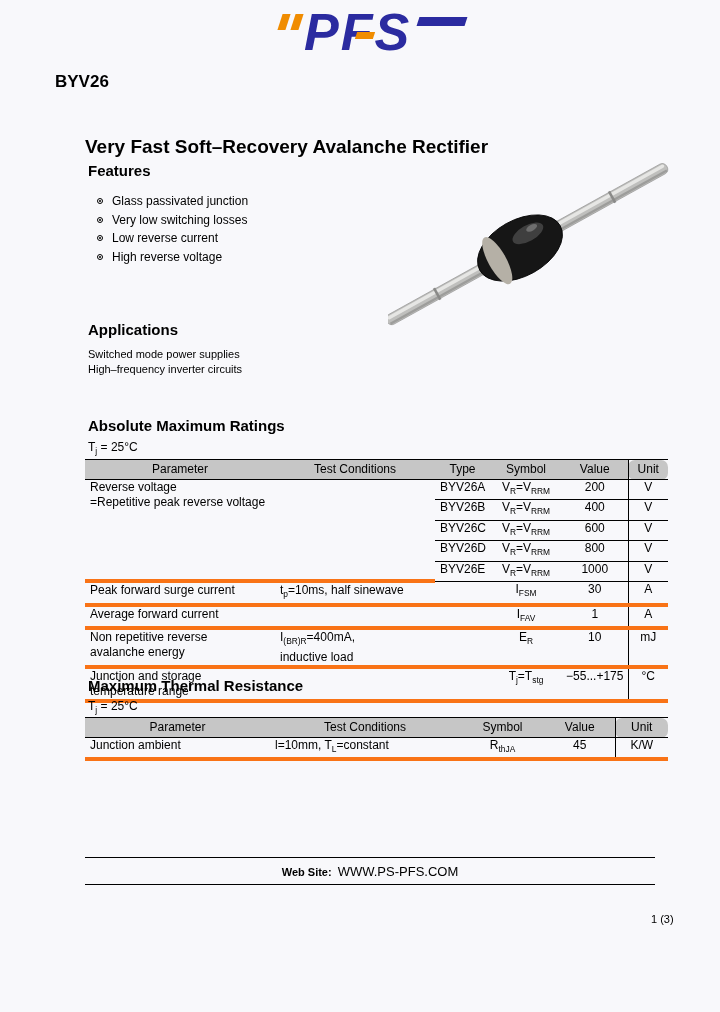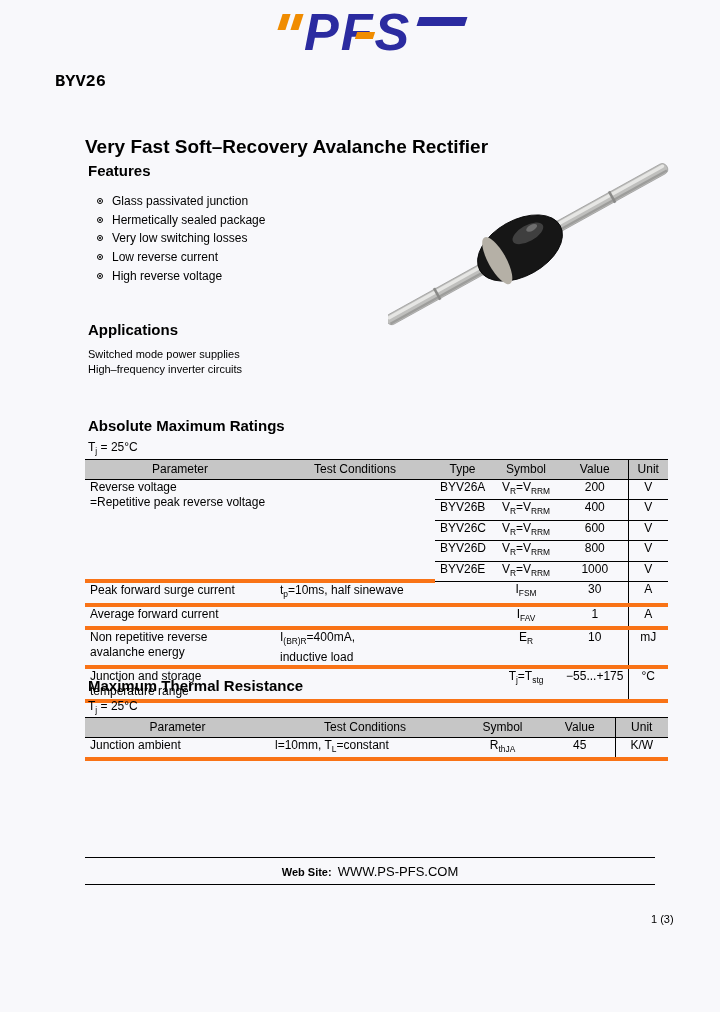--- a/index.html
+++ b/index.html
@@ -18,21 +18,21 @@
     font-size:52px; line-height:60px; font-weight:bold; font-style:italic;
     color:#2b2ba0; letter-spacing:2px;
   }
   .lg-tick { position:absolute; width:8px; height:16px; background:#f08c00; transform:skewX(-18deg); }
   .lg-t1 { left:2px; top:10px; }
   .lg-t2 { left:15px; top:10px; }
   .lg-bar { position:absolute; left:140px; top:13px; width:48px; height:9px; background:#2b2ba0; transform:skewX(-18deg); }
   .lg-fbar { position:absolute; left:78px; top:28px; width:18px; height:7px; background:#f08c00; transform:skewX(-18deg); }
 
   
-  .part  { position:absolute; left:55px; top:72px;  font-size:17px; font-weight:bold;font-family:Liberation Mono, monospace; }
+  .part  { position:absolute; left:55px; top:72px;  font-size:17px; font-weight:bold; }
   .title { position:absolute; left:85px; top:101px; font-size:19px; font-weight:bold;margin-top:35px; }
   .h     { position:absolute; font-size:15px; font-weight:bold; }
   #features-h { left:88px; top:162px; }
   #apps-h     { left:88px; top:321px; }
   #abs-h      { left:88px; top:417px; }
   #th-h       { left:88px; top:677px;text-align:right; }
   .cond  { position:absolute; font-size:12px; }
   #abs-cond { left:88px; top:440px; }
   #th-cond  { left:88px; top:699px; }
 
@@ -50,21 +50,21 @@
   .t th {
     background:#c6c6c6; font-weight:normal; font-size:12px;
     border-top:1px solid #000; border-bottom:1px solid #000;
     height:16px; line-height:15px; padding:0; text-align:center;
   }
   .t td { padding:0 5px; vertical-align:top; line-height:15px; font-size:12px; }
   tr.r16 { height:20px; }
   tr.r31 { height:31px; }
   tr.r19 { height:19px; }
   td.c  { text-align:center; padding:0; }
-  .uc   { border-left:1px solid #000; text-align:center; padding:0; }
+  .uc   { border-left:1px solid #000; text-align:center; padding:0;border-radius:7px; }
   td.bl { border-bottom:1px solid #000; }  
   td.bb { border-bottom:4px solid #f97316; }  
   sub { font-size:0.7em; }
 
   
   .fline { position:absolute; left:85px; width:570px; height:1px; background:#000; }
   #fl1 { top:857px; } #fl2 { top:884px; }
   #footer-text { position:absolute; left:85px; top:862px; width:570px; text-align:center; line-height:19px; font-size:13px; }
   #footer-text .ws { font-weight:bold; font-size:11px; margin-right:6px; }
   .pagenum { position:absolute; left:651px; top:913px; font-size:11px; }
@@ -86,24 +86,20 @@
   </div>
 
   <div class="part">BYV26</div>
   <div class="title">Very Fast Soft–Recovery Avalanche Rectifier</div>
 
   <div class="h" id="features-h">Features</div>
   <div id="features">
     <div class="li">
         <span class="bullet"></span>
         <span>Glass passivated junction</span>
-      </div>
-    <div class="li">
-        <span class="bullet"></span>
-        <span>Hermetically sealed package</span>
       </div>
     <div class="li">
         <span class="bullet"></span>
         <span>Very low switching losses</span>
       </div>
     <div class="li">
         <span class="bullet"></span>
         <span>Low reverse current</span>
       </div>
     <div class="li">

